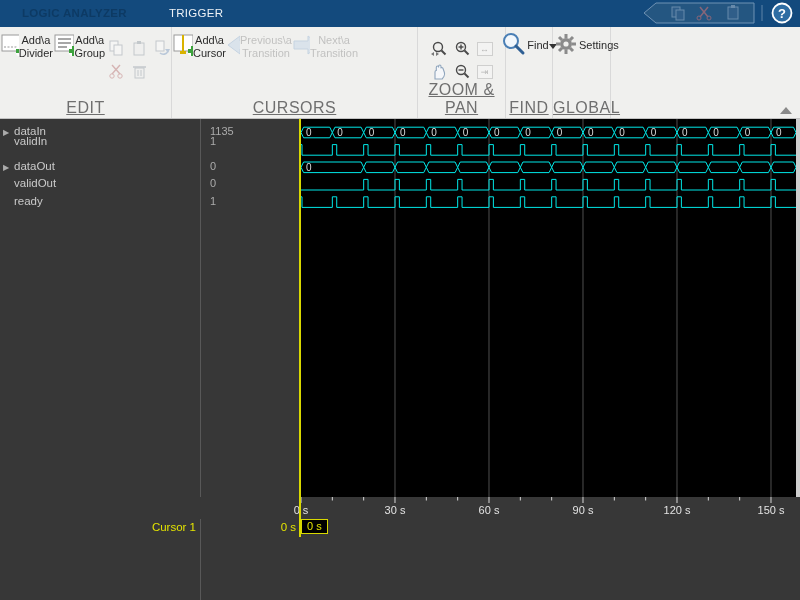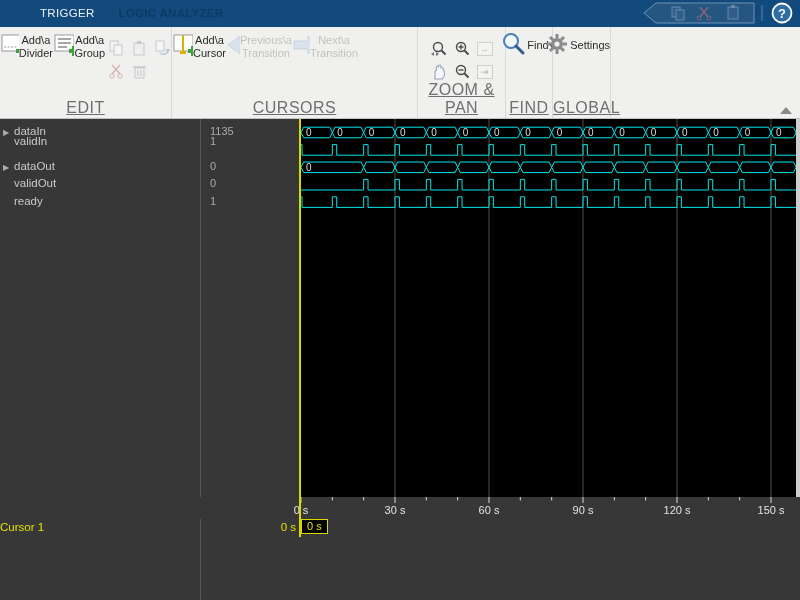--- a/index.html
+++ b/index.html
@@ -37,34 +37,34 @@
   .left-panel { position:absolute; left:0; top:119px; width:300px; height:378px; background:#373737; }
   .sig-row { position:absolute; left:0; width:300px; height:17px; }
   .sig-arrow { position:absolute; left:3px; top:4px; font-size:8px; color:#ABABAB; }
   .sig-name { position:absolute; left:14px; top:1px; font-size:11.5px; color:#C9C9C9; }
   .sig-value { position:absolute; left:210px; top:1px; font-size:11px; color:#ABABAB; }
   .col-divider { position:absolute; left:200px; top:119px; width:1px; height:481px; background:#585858; }
   .plot { position:absolute; left:301px; top:119px; width:495px; height:378px; background:#000; }
   .vscroll { position:absolute; left:796px; top:119px; width:4px; height:378px; background:#CFCFCF; }
   .axis { position:absolute; left:0; top:497px; width:800px; height:22px; background:#373737; }
   .cursor-line { position:absolute; left:299px; top:119px; width:2px; height:418px; background:#D9D900; }
-  .cursor-name { position:absolute; left:0; top:521px; width:196px; text-align:left; font-size:11.5px; color:#E3E300; }
+  .cursor-name { position:absolute; left:0; top:521px; width:196px; text-align:right; font-size:11.5px; color:#E3E300; }
   .cursor-time { position:absolute; left:200px; top:521px; width:96px; text-align:right; font-size:11.5px; color:#E3E300; }
   .cursor-box { position:absolute; left:301px; top:519px; border:1.5px solid #D9D900; background:#000;
                 color:#E3E300; font-size:11px; line-height:13px; padding:0 5px; }
 </style>
 </head>
 <body>
 
 <div class="app">
 
   <div class="titlebar">
     <div class="tabs">
+      <div class="tab inactive">LOGIC ANALYZER</div>
       <div class="tab active">TRIGGER</div>
-      <div class="tab inactive">LOGIC ANALYZER</div>
     </div>
     <svg class="qab-svg" width="156" height="23">
       <polygon points="14,1 112,1 112,21 14,21 2,11" fill="#245681" stroke="#6F92B4" stroke-width="1"></polygon>
       <g opacity="0.75">
         <rect x="30" y="5" width="8" height="10" fill="#35618C" stroke="#7E9CBA"></rect>
         <rect x="34" y="8" width="8" height="10" fill="#35618C" stroke="#7E9CBA"></rect>
       </g>
       <g opacity="0.8">
         <line x1="58" y1="5" x2="66" y2="15" stroke="#A06A77" stroke-width="1.5"></line>
         <line x1="66" y1="5" x2="58" y2="15" stroke="#A06A77" stroke-width="1.5"></line>
@@ -217,21 +217,21 @@
         <svg width="26" height="26">
           <circle cx="10" cy="10" r="7" fill="#F2F7FC" stroke="#4A7FB5" stroke-width="2"></circle>
           <line x1="15" y1="15" x2="22" y2="22" stroke="#2F5F93" stroke-width="3" stroke-linecap="round"></line>
         </svg>
         <div class="lbl">Find</div>
         <div class="caret-down"></div>
       </div>
       <div class="sec-label">FIND</div>
     </div>
 
-    <div class="sec" style="width:58px; justify-content:flex-end;">
+    <div class="sec" style="width:58px; justify-content:flex-start;">
       <div class="bigbtn">
         <svg width="26" height="26">
           <g stroke="#8B8B8B" stroke-width="3">
             <line x1="13" y1="3" x2="13" y2="7"></line>
               <line x1="13" y1="19" x2="13" y2="23"></line>
             <line x1="3" y1="13" x2="7" y2="13"></line>
               <line x1="19" y1="13" x2="23" y2="13"></line>
             <line x1="6" y1="6" x2="9" y2="9"></line>
               <line x1="17" y1="17" x2="20" y2="20"></line>
             <line x1="20" y1="6" x2="17" y2="9"></line>

